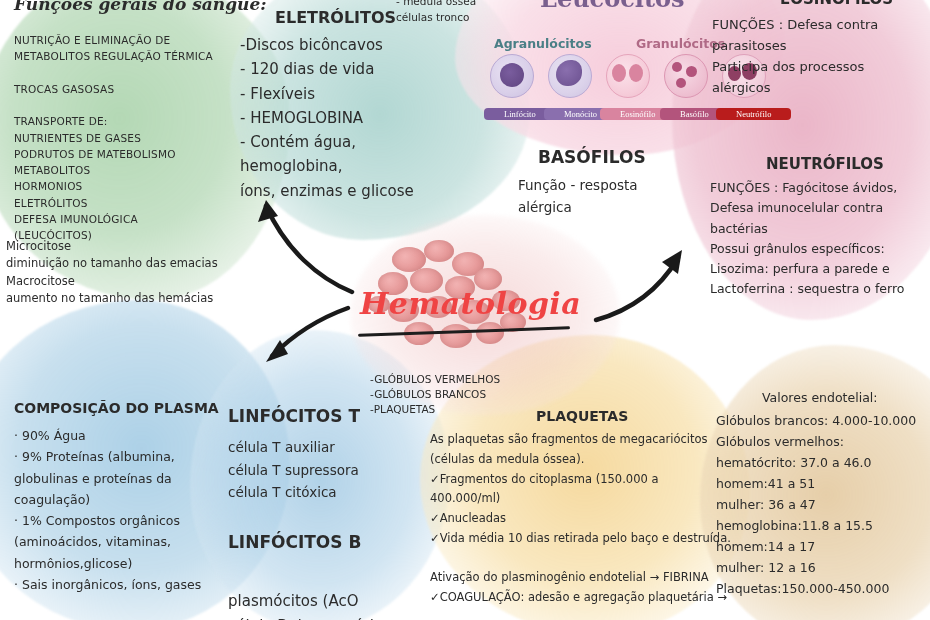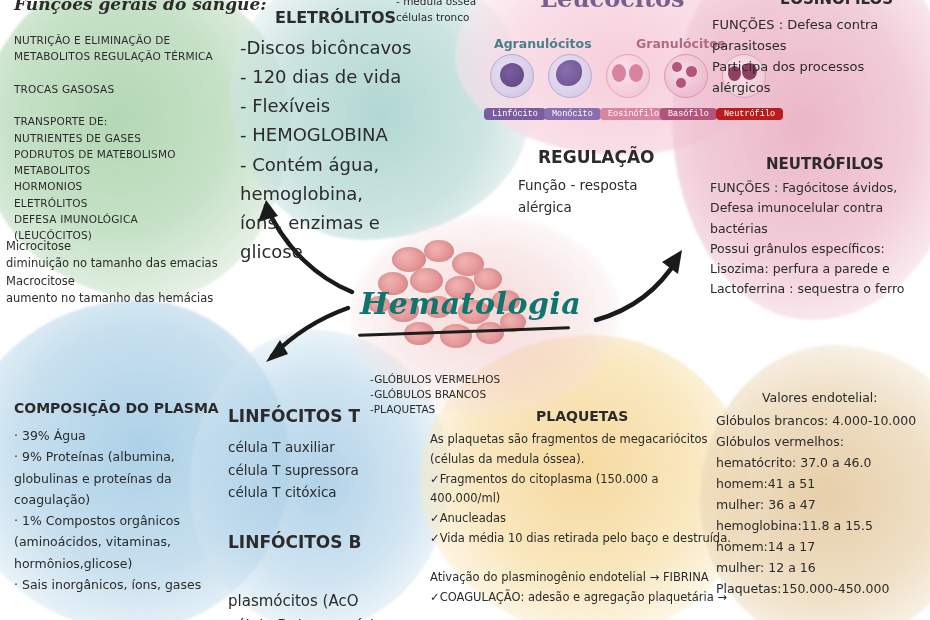--- a/index.html
+++ b/index.html
@@ -71,38 +71,38 @@
   }
 
   
   .txt{position:absolute;color:#2b2b2b;line-height:1.28;white-space:pre-line;}
   .c{text-align:center;}
 
   .title-main{
     position:absolute;
     font-family:"DejaVu Serif", serif;
     font-style:italic;font-weight:bold;
-    font-size:30px;color:#0f766e;
+    font-size:30px;color:#ef4444;
     letter-spacing:.5px;
   }
   .head{font-weight:bold;}
 
   
   .rbc{position:absolute;border-radius:50%;background:radial-gradient(circle at 38% 35%, #f2b3b3 0%, #e79a9a 55%, #d98787 100%);box-shadow:inset 0 0 6px rgba(190,120,120,.55);}
 
   
   svg.arrows{position:absolute;inset:0;width:930px;height:620px;pointer-events:none;}
 
   
   .cellbox{position:absolute;}
   .cell{position:absolute;border-radius:50%;}
   .celllabel{
     position:absolute;font-size:8.5px;color:#fff;background:#9b7fb0;
-    border-radius:4px;padding:1px 8px;white-space:nowrap;
-    font-family:Liberation Mono, monospace;
+    border-radius:4px;padding:1px 20px;white-space:nowrap;
+    font-family:Liberation Serif, serif;
   }
   .grp{position:absolute;font-size:12.5px;color:#4a7f86;font-weight:bold;}
   .grp2{position:absolute;font-size:12.5px;color:#b06a86;font-weight:bold;}
 </style>
 </head>
 <body>
 
 <div id="canvas">
 
   <div class="blob blob-green"></div>
@@ -163,21 +163,21 @@
             ELETRÓLITOS
 DEFESA IMUNOLÓGICA
    (LEUCÓCITOS)</div>
 
   <div class="txt" style="left:6px;top:238px;width:250px;font-size:11.5px;line-height:1.5;">    Microcitose
 diminuição no tamanho das emacias
     Macrocitose
 aumento no tamanho das hemácias</div>
 
   <div class="txt head" style="left:275px;top:8px;font-size:16px;">ELETRÓLITOS</div>
-  <div class="txt" style="left:240px;top:33px;width:200px;font-size:18px;line-height:1.62;">-Discos bicôncavos
+  <div class="txt" style="left:240px;top:33px;width:200px;font-size:15px;line-height:1.62;">-Discos bicôncavos
 - 120 dias de vida
      - Flexíveis
 - HEMOGLOBINA
 - Contém água, hemoglobina,
   íons, enzimas e glicose</div>
 
   <div class="txt" style="left:396px;top:-6px;width:130px;font-size:10.5px;line-height:1.5;">- medula ossea
 células tronco</div>
 
   <div class="txt" style="left:540px;top:-16px;font-size:24px;font-weight:bold;color:#7a5f8e;font-family:'DejaVu Serif',serif;">Leucócitos</div>
@@ -211,38 +211,38 @@
     <div class="cell" style="left:256px;top:9px;width:15px;height:17px;background:#8e3f63;"></div>
     <div class="celllabel" style="left:230px;top:54px;background:#b91c1c;">Neutrófilo</div>
   </div>
 
   <div class="txt head" style="left:780px;top:-10px;font-size:15px;">EOSINÓFILOS</div>
   <div class="txt" style="left:712px;top:14px;width:222px;font-size:13px;line-height:1.62;">FUNÇÕES : Defesa contra
       parasitoses
 Participa dos processos
       alérgicos</div>
 
-  <div class="txt head" style="left:538px;top:147px;font-size:17px;">REGULAÇÃO</div>
+  <div class="txt head" style="left:538px;top:147px;font-size:17px;">BASÓFILOS</div>
   <div class="txt" style="left:518px;top:175px;width:190px;font-size:13.5px;line-height:1.62;">Função - resposta
       alérgica</div>
 
   <div class="txt head" style="left:766px;top:155px;font-size:15px;">NEUTRÓFILOS</div>
   <div class="txt" style="left:710px;top:178px;width:228px;font-size:12.5px;line-height:1.62;">FUNÇÕES : Fagócitose ávidos,
 Defesa imunocelular contra
             bactérias
 Possui grânulos específicos:
 Lisozima: perfura a parede e
 Lactoferrina : sequestra o ferro</div>
 
   <div class="txt" style="left:370px;top:372px;width:170px;font-size:10.5px;line-height:1.45;">-GLÓBULOS VERMELHOS
  -GLÓBULOS BRANCOS
   -PLAQUETAS</div>
 
   <div class="txt head" style="left:14px;top:400px;font-size:14px;">COMPOSIÇÃO DO PLASMA</div>
-  <div class="txt" style="left:14px;top:425px;width:210px;font-size:12.5px;line-height:1.7;">  · 39% Água
+  <div class="txt" style="left:14px;top:425px;width:210px;font-size:12.5px;line-height:1.7;">  · 90% Água
 · 9% Proteínas (albumina,
  globulinas e proteínas da
        coagulação)
 · 1% Compostos orgânicos
 (aminoácidos, vitaminas,
    hormônios,glicose)
 · Sais inorgânicos, íons, gases</div>
 
   <div class="txt head" style="left:228px;top:406px;font-size:17px;">LINFÓCITOS T</div>
   <div class="txt" style="left:228px;top:436px;width:180px;font-size:13.5px;line-height:1.68;">célula T auxiliar

